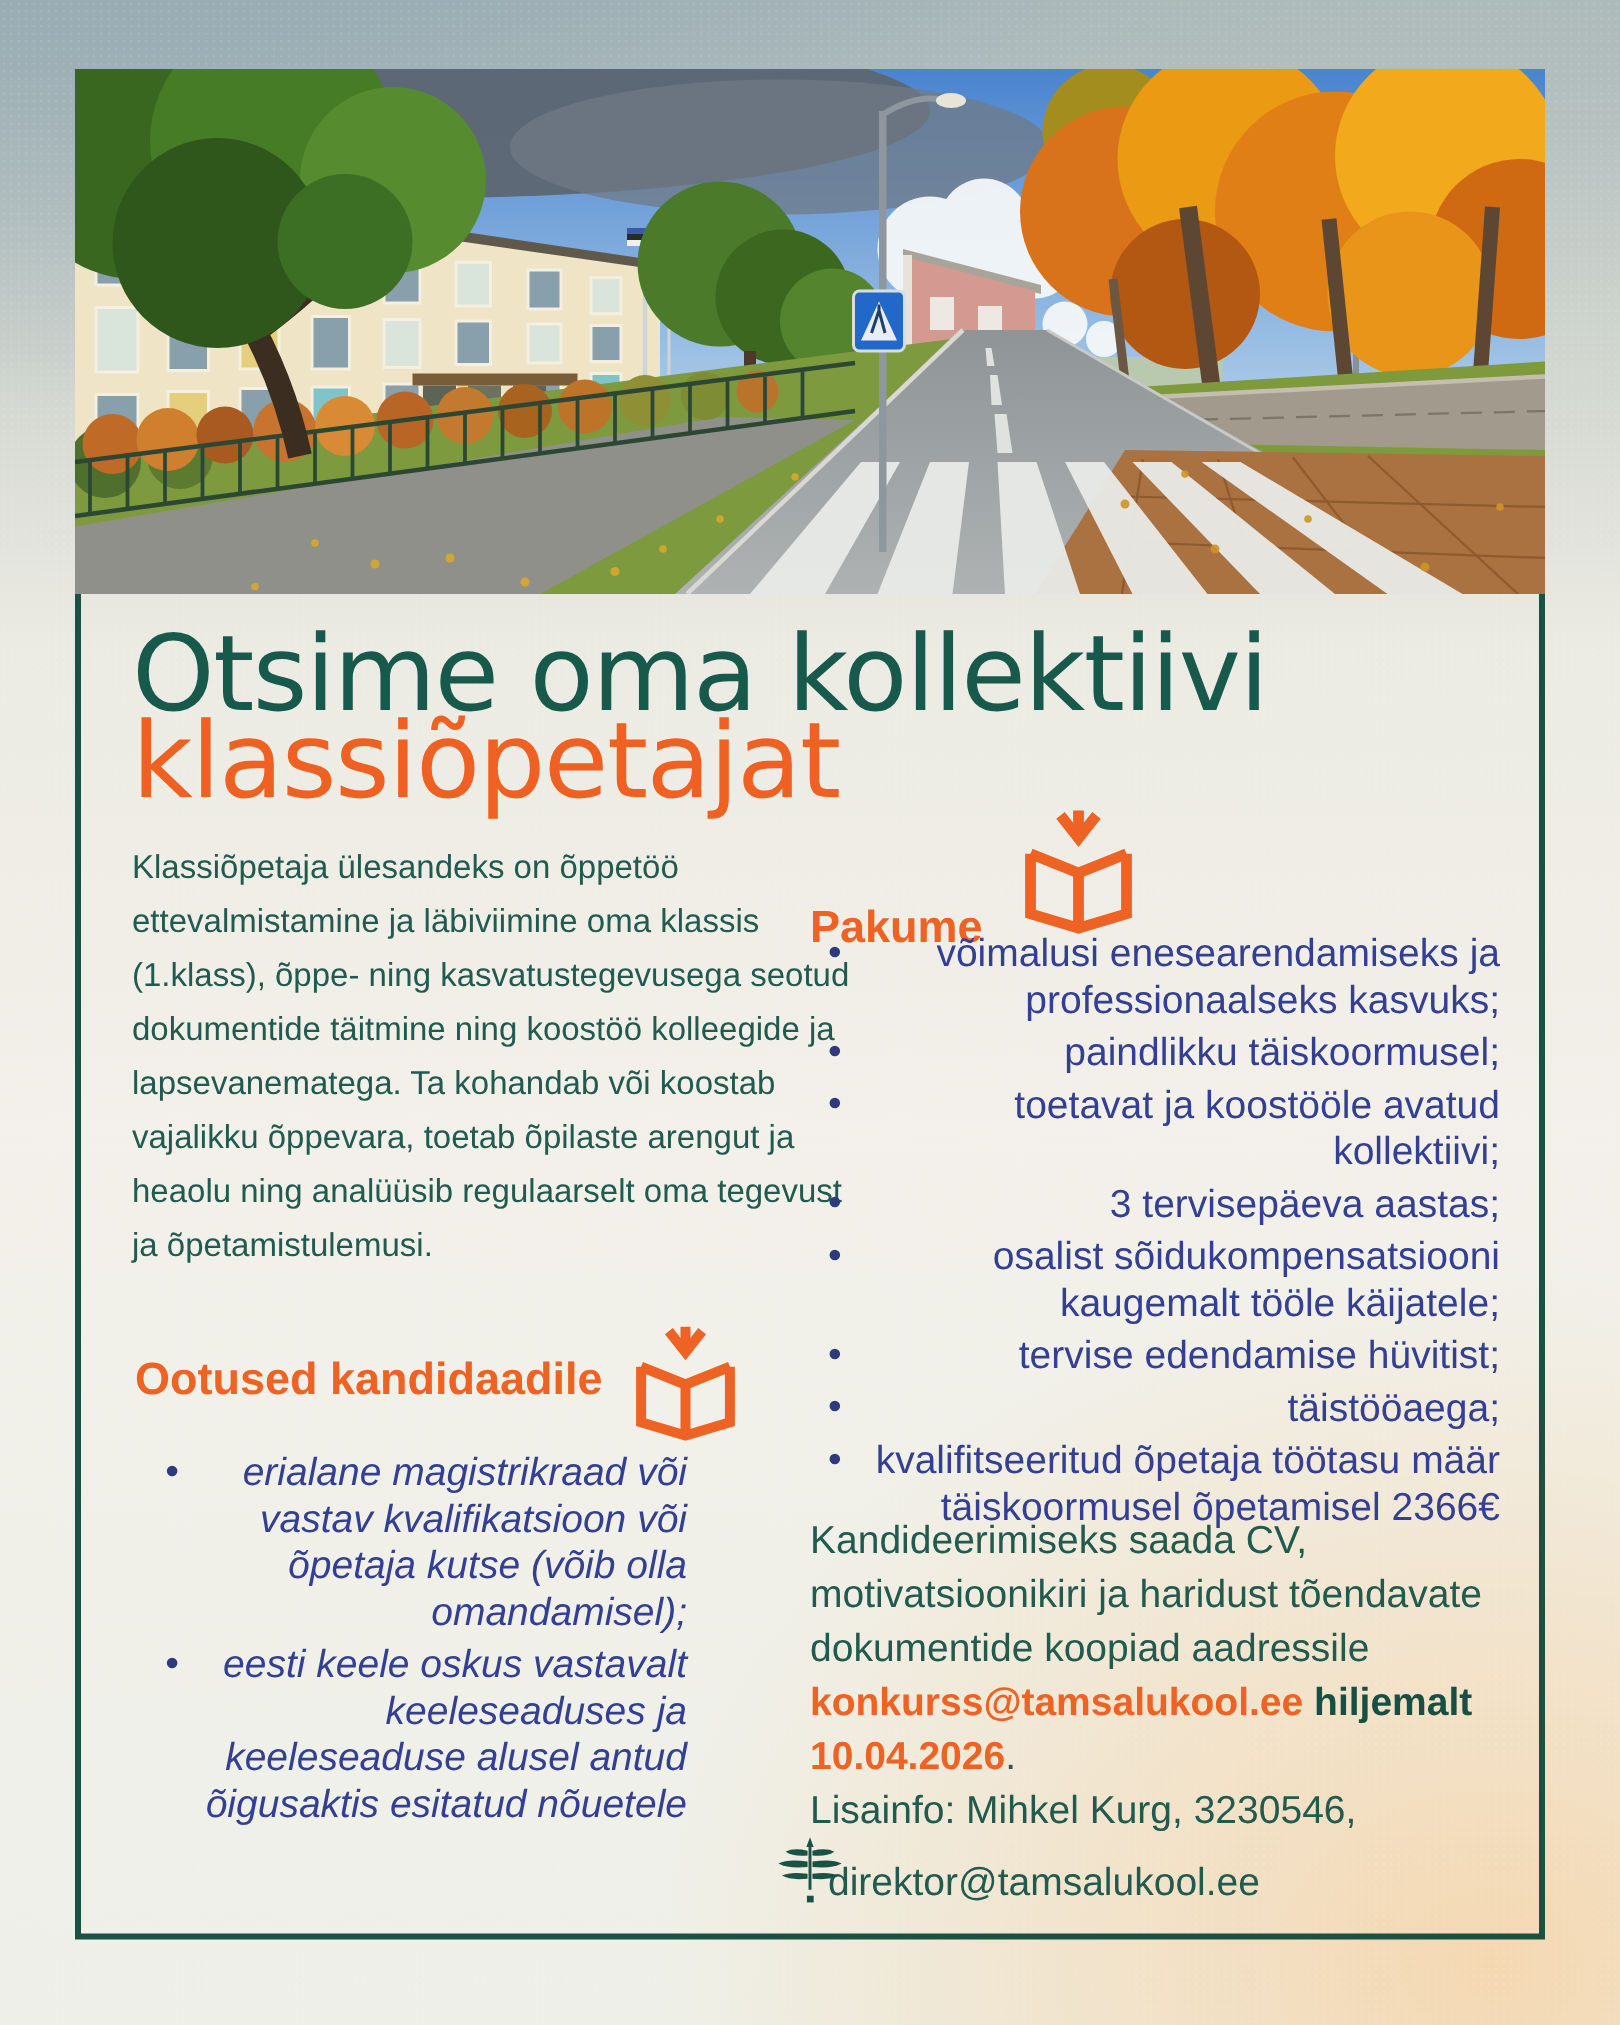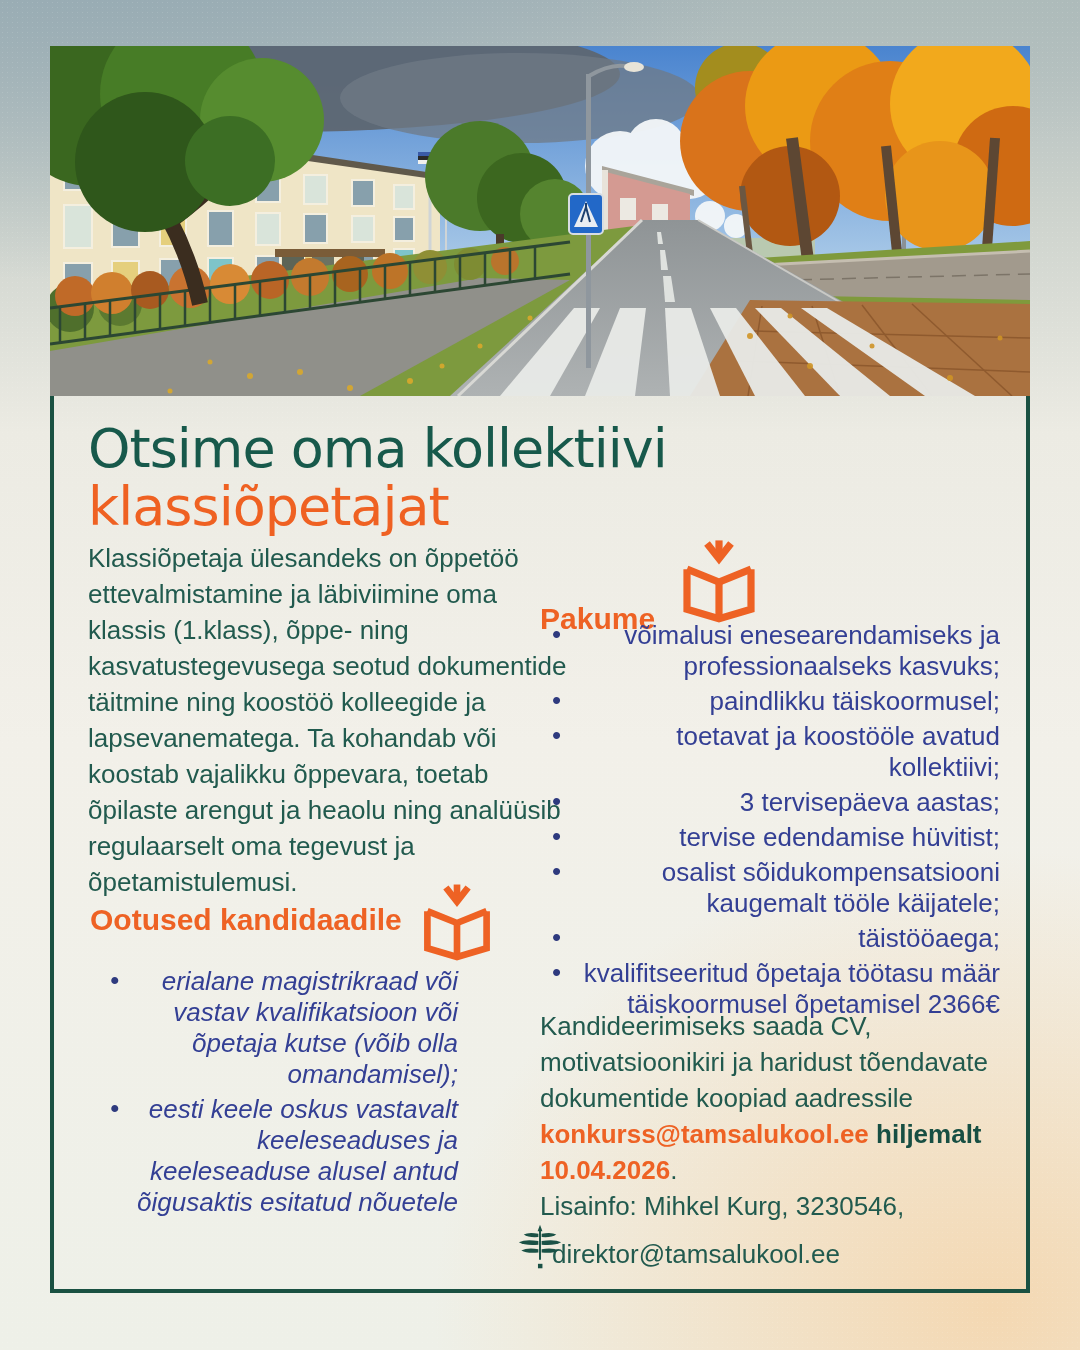--- a/index.html
+++ b/index.html
@@ -16,24 +16,24 @@
     content:""; position:absolute; inset:0; pointer-events:none;
     background-image:radial-gradient(rgba(255,255,255,.22) .8px, transparent 1px);
     background-size:5px 5px; opacity:.55;
   }
   .frame{
     position:absolute; left:50px; top:200px; width:980px; height:1093px;
     box-sizing:border-box; border:4px solid #1a5142;
   }
   .photo{ position:absolute; left:50px; top:46px; width:980px; height:350px; display:block; }
   .title{ position:absolute; left:88px; top:420px; font-family:"DejaVu Sans", sans-serif;
-    font-weight:500; font-size:54px; line-height:58px; letter-spacing:-1px; }
+    font-weight:500; font-size:70px; line-height:58px; letter-spacing:-1px; }
   .title .t1{ color:#17594b; display:block; }
   .title .t2{ color:#ef6122; display:block; }
-  .para{ position:absolute; left:88px; top:540px; width:492px; font-size:26px;
+  .para{ position:absolute; left:88px; top:560px; width:492px; font-size:22px;
     line-height:36px; color:#215a4e; }
   .sec-head{ position:absolute; display:flex; align-items:flex-start; }
   .sec-head .h{ color:#ee6224; font-weight:700; }
   .head-left{ left:90px; top:902px; }
   .head-left .h{ font-size:30px; line-height:36px; }
   .head-left svg{ width:74px; height:78px; margin-left:18px; margin-top:-18px; }
   .head-right{ left:540px; top:562px; }
   .head-right .h{ font-size:30px; line-height:34px;margin-top:40px; }
   .head-right svg{ width:80px; height:84px; margin-left:24px; margin-top:-22px; }
   ul.blist{ margin:0; padding:0; list-style:none; position:absolute; color:#333f94;text-align:right; }
@@ -309,22 +309,22 @@
           <path d="M50 52 L50 98"></path>
       </g>
     </svg>
   </div>
 
   <ul class="blist list-right">
     <li>võimalusi enesearendamiseks ja professionaalseks kasvuks;</li>
     <li>paindlikku täiskoormusel;</li>
     <li>toetavat ja koostööle avatud kollektiivi;</li>
     <li>3 tervisepäeva aastas;</li>
+    <li>osalist sõidukompensatsiooni kaugemalt tööle käijatele;</li>
     <li>tervise edendamise hüvitist;</li>
-    <li>osalist sõidukompensatsiooni kaugemalt tööle käijatele;</li>
     <li>täistööaega;</li>
     <li>kvalifitseeritud õpetaja töötasu määr täiskoormusel õpetamisel 2366€</li>
   </ul>
 
   <div class="contact">
     <p style="margin:0;">
       <span>Kandideerimiseks saada CV, motivatsioonikiri ja haridust tõendavate dokumentide koopiad aadressile</span>
       <span class="orange">konkurss@tamsalukool.ee</span>
       <span class="bold-green">hiljemalt</span>
     </p>

